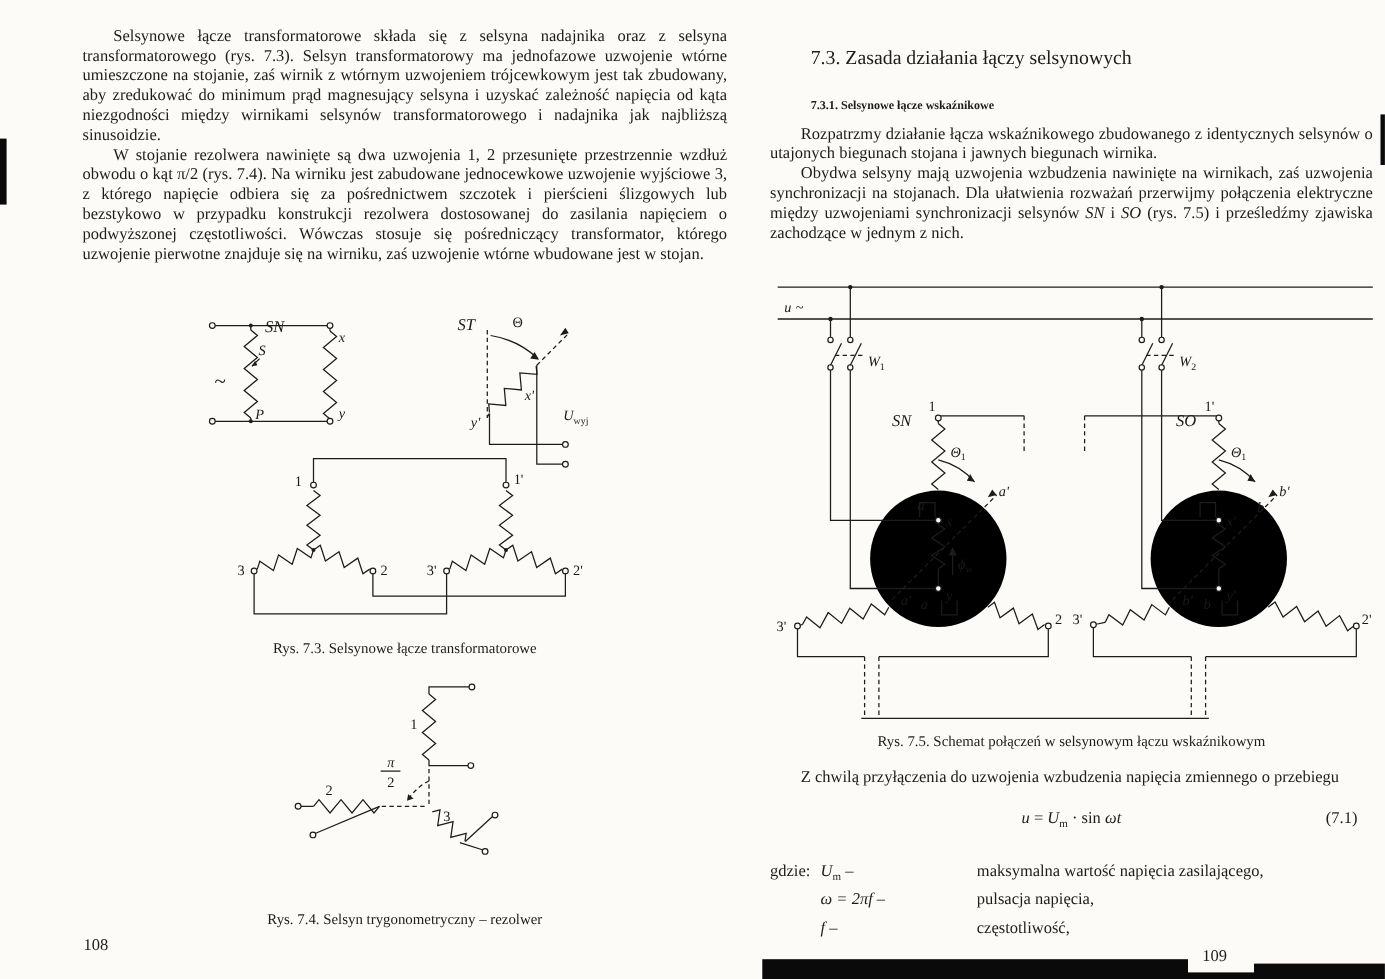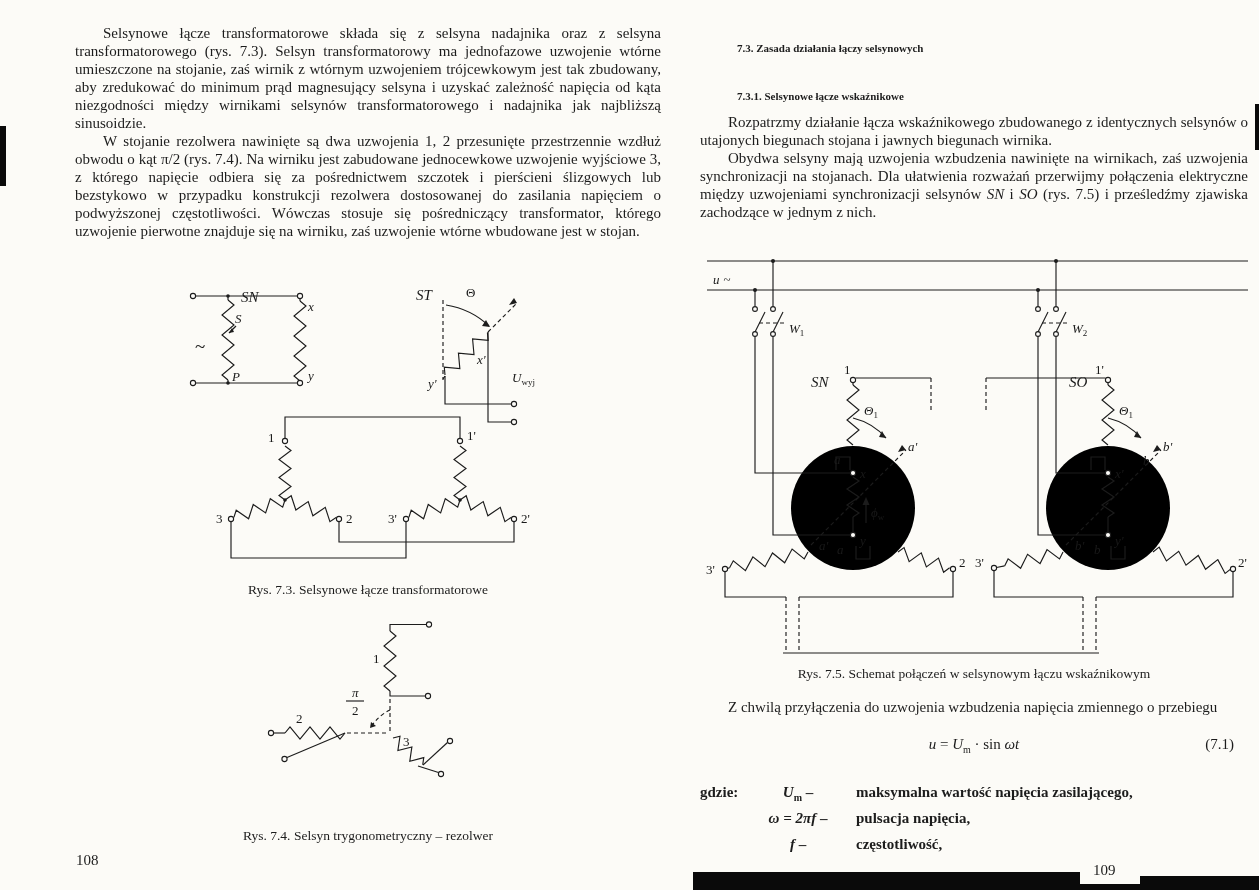--- a/index.html
+++ b/index.html
@@ -4,29 +4,29 @@
 <style>
   html,body{margin:0;padding:0;}
   body{width:1259px;height:890px;background:#fcfbf7;position:relative;overflow:hidden;
        font-family:"Liberation Serif",serif;color:#1c1c1c;}
   .abs{position:absolute;}
   .textblock{font-size:15px;line-height:18px;text-align:justify;}
   .textblock p{margin:0;text-indent:28px;}
   .cap{font-size:13.5px;text-align:center;}
   .cap b{font-weight:normal;}
   .pagenum{font-size:15px;}
-  h1.bh{font-size:11px;font-weight:bold;margin:0;}
+  h1.bh{font-size:18px;font-weight:normal;margin:0;}
   h2.bh{font-size:11px;font-weight:bold;margin:0;}
   .eqrow{font-size:15px;}
   .eqbody{display:block;text-align:center;}
   .eqnum{position:absolute;right:14px;top:0;margin-left:16px;}
-  .defs{font-size:15px;line-height:21px;font-weight:bold;}
+  .defs{font-size:15px;line-height:21px;}
   .defrow{display:flex;}
-  .defterm{width:104px;text-align:center;white-space:pre;}
-  .defdesc{padding-left:6px;}
+  .defterm{width:104px;text-align:left;white-space:pre;}
+  .defdesc{padding-left:6px;margin-left:32px;}
   sub{font-size:10px;}
   i{font-style:italic;}
   
   svg line,svg path,svg use,svg polyline{stroke:#1c1c1c;stroke-width:1.15;fill:none;}
   svg .dash{stroke-dasharray:4 3;}
   svg .ah{fill:#1c1c1c;stroke:none;}
   svg circle.term{fill:#fcfbf8;stroke:#1c1c1c;stroke-width:1.1;}
   svg circle.dot{fill:#1c1c1c;stroke:none;}
   svg text,svg tspan{stroke:none;fill:#191919;font-family:"Liberation Serif",serif;font-size:13px;}
   svg .it{font-style:italic;}

